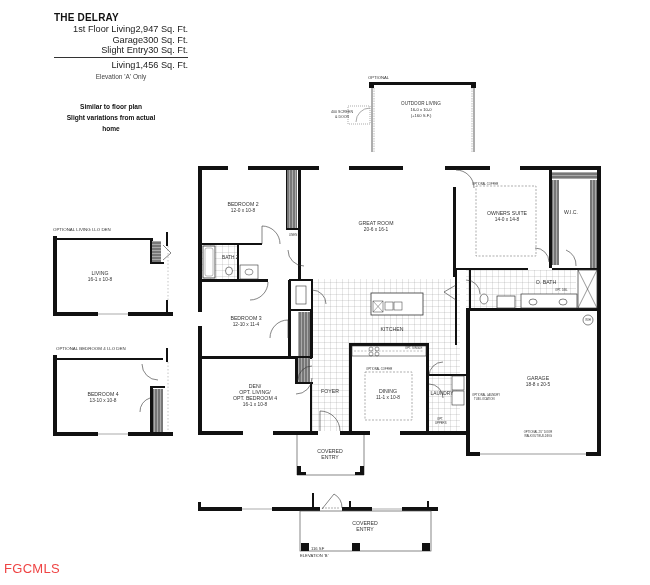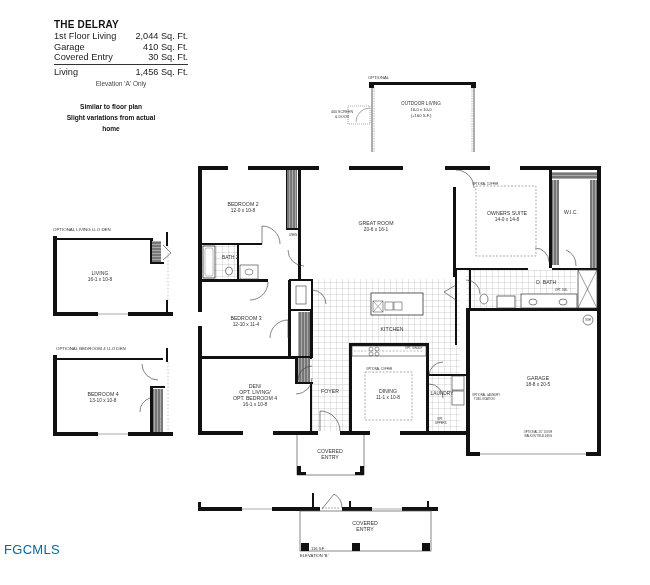--- a/index.html
+++ b/index.html
@@ -1,44 +1,44 @@
 <!DOCTYPE html>
 <html><head>
 <meta charset="utf-8">
 <style>
   html,body{margin:0;padding:0;background:#fff;}
   body{width:650px;height:585px;position:relative;overflow:hidden;font-family:"Liberation Sans",sans-serif;color:#111;}
-  .summary{position:absolute;left:54px;top:19px;width:134px;}
+  .summary{position:absolute;left:54px;top:12px;width:134px;}
   .summary .title{font-weight:bold;font-size:10px;letter-spacing:.2px;margin-bottom:1px;}
-  .summary .row{display:flex;justify-content:space-between;font-size:9.2px;line-height:10.5px;color:#222;}
+  .summary .row{display:flex;justify-content:flex-end;font-size:9.2px;line-height:10.5px;color:#222;}
   .summary .rule{border-top:1.5px solid #333;margin:1px 0 2px 0;}
   .summary .elev{font-size:6.5px;text-align:center;color:#444;margin-top:3px;}
   .note{position:absolute;left:46px;top:101px;width:130px;text-align:center;font-weight:bold;font-size:6.6px;line-height:11px;color:#111;}
-  .watermark{position:absolute;left:4px;top:542px;font-size:13px;color:#0369a1;letter-spacing:.3px;}
+  .watermark{position:absolute;left:4px;top:561px;font-size:13px;color:#ef4444;letter-spacing:.3px;}
   svg{position:absolute;left:0;top:0;}
   svg text{font-family:"Liberation Sans",sans-serif;fill:#333;}
   .lbl{font-size:5.2px;}
   .dim{font-size:4.8px;}
   .tiny{font-size:2.8px;}
 </style>
 </head>
 <body>
 
 <div class="summary">
   <div class="title">THE DELRAY</div>
   <div class="row">
     <span>1st Floor Living</span>
-    <span>2,044 Sq. Ft.</span>
+    <span>2,947 Sq. Ft.</span>
   </div>
   <div class="row">
     <span>Garage</span>
-    <span>410 Sq. Ft.</span>
+    <span>300 Sq. Ft.</span>
   </div>
   <div class="row">
-    <span>Covered Entry</span>
+    <span>Slight Entry</span>
     <span>30 Sq. Ft.</span>
   </div>
   <div class="rule"></div>
   <div class="row">
     <span>Living</span>
     <span>1,456 Sq. Ft.</span>
   </div>
   <div class="elev">Elevation 'A' Only</div>
 </div>
 

